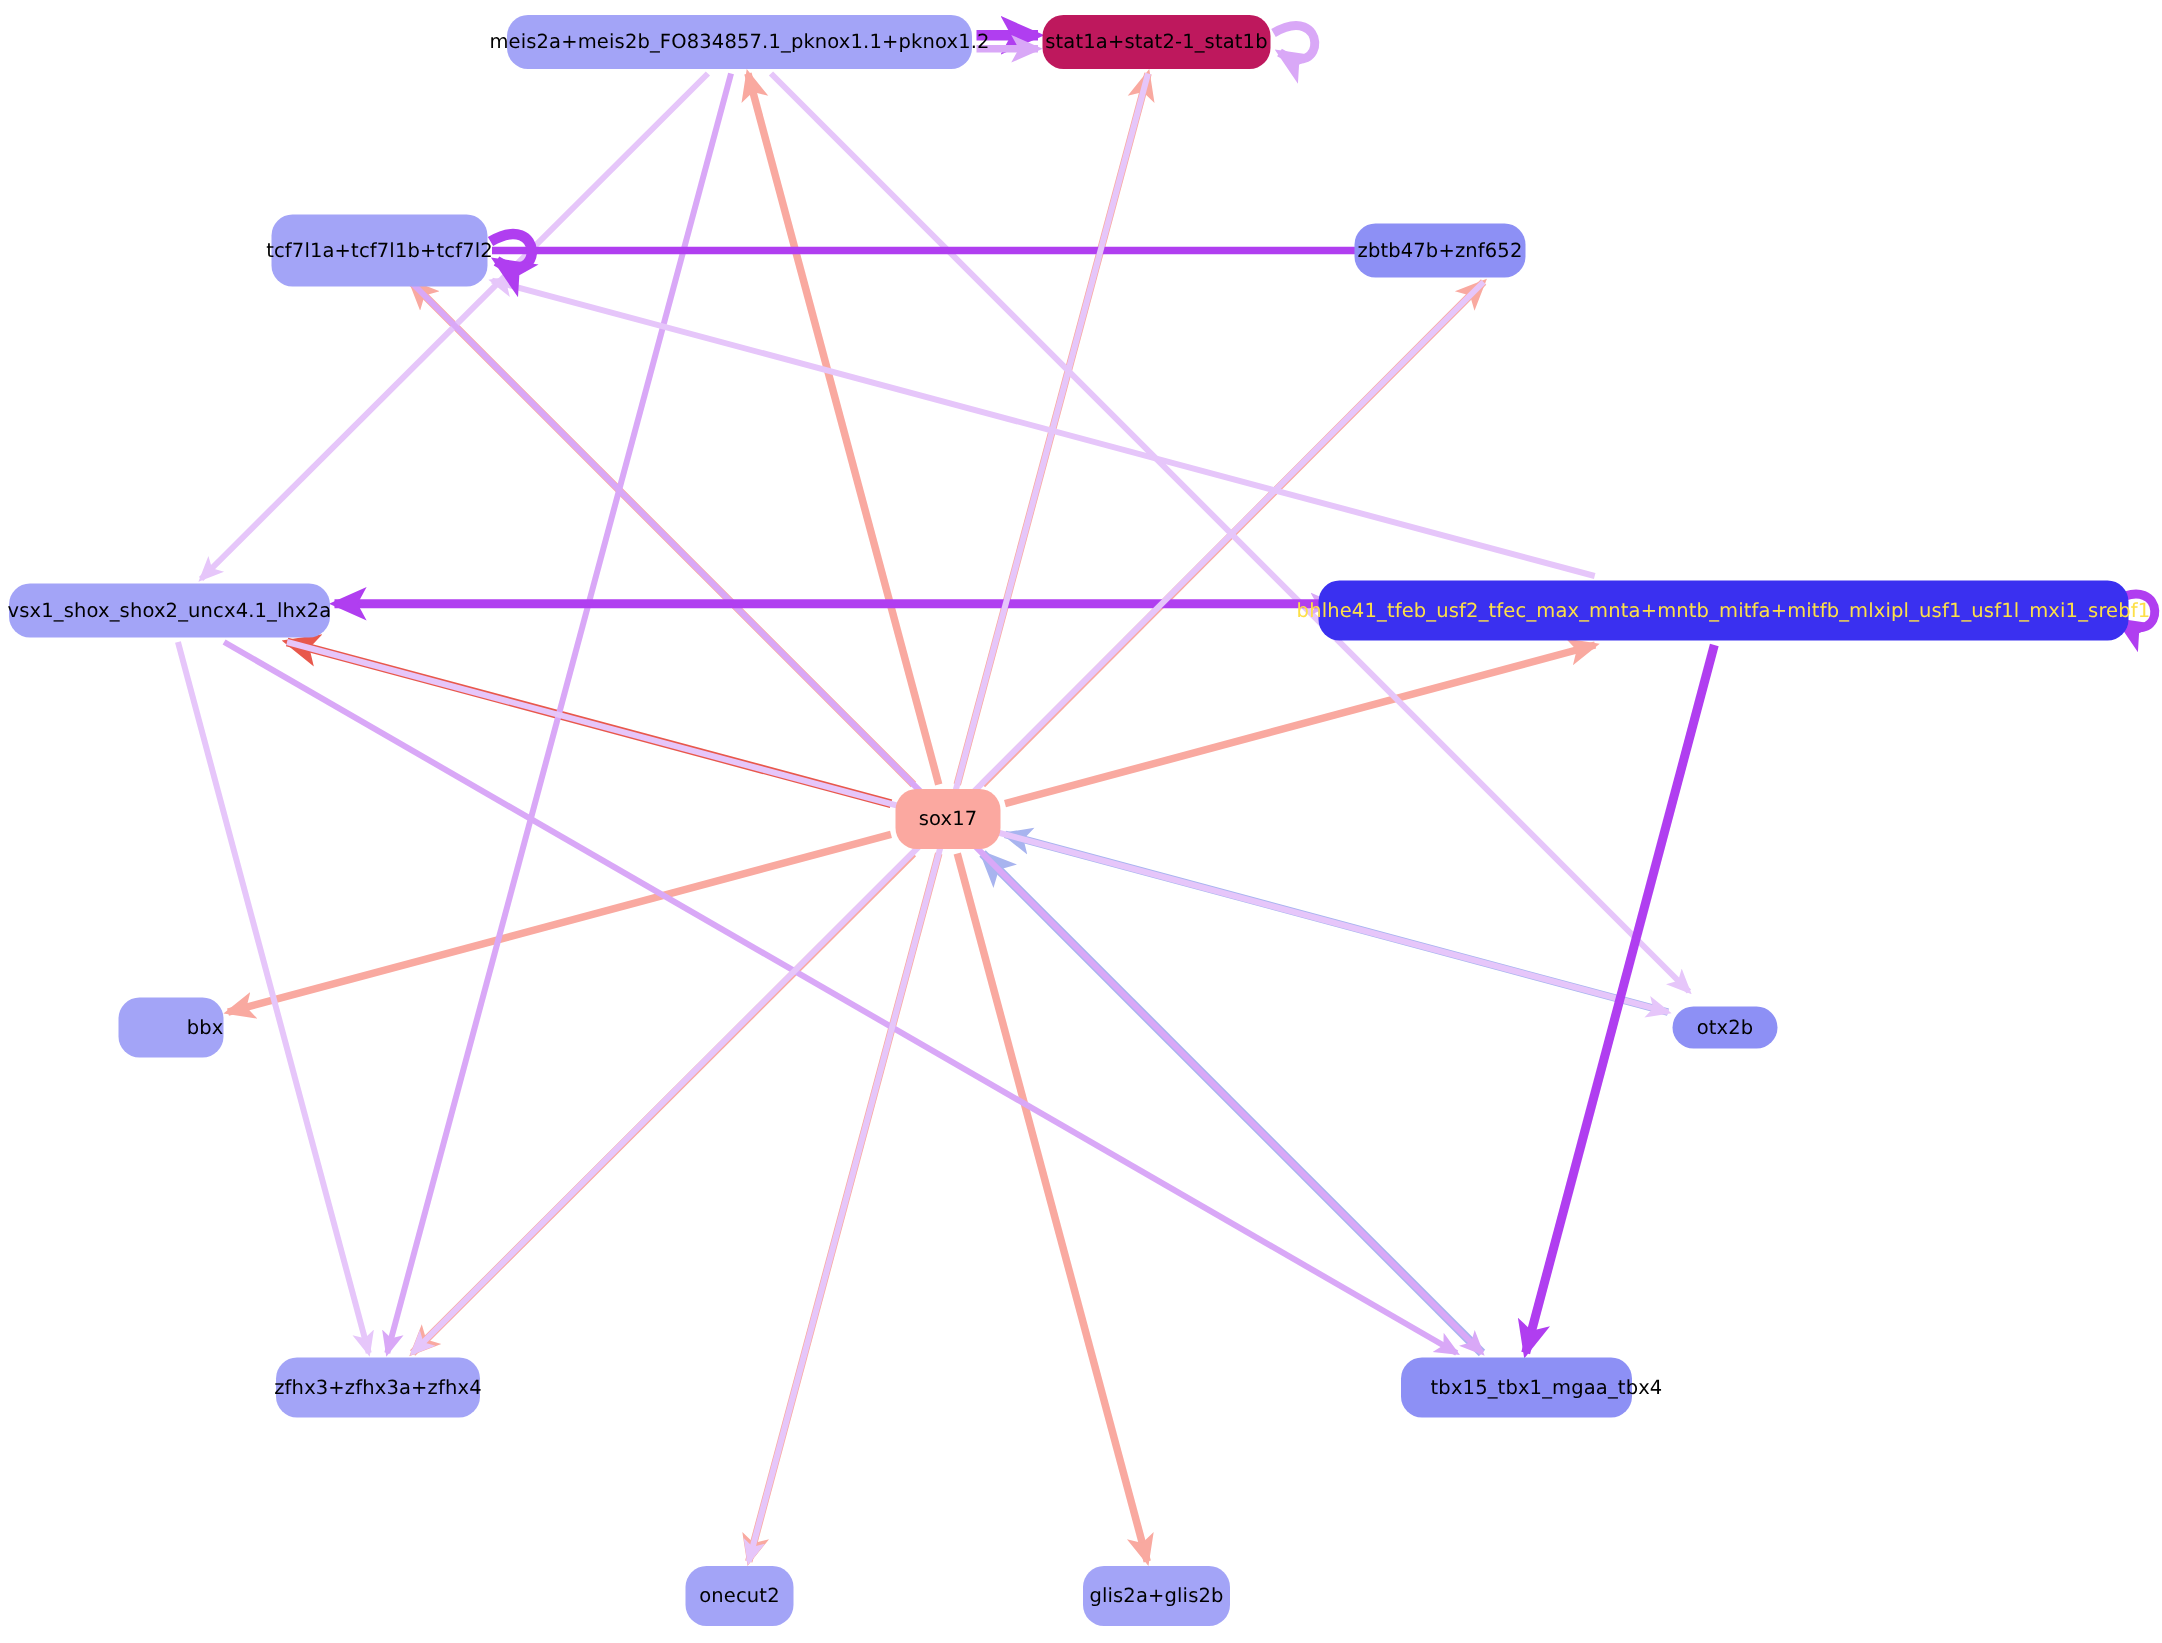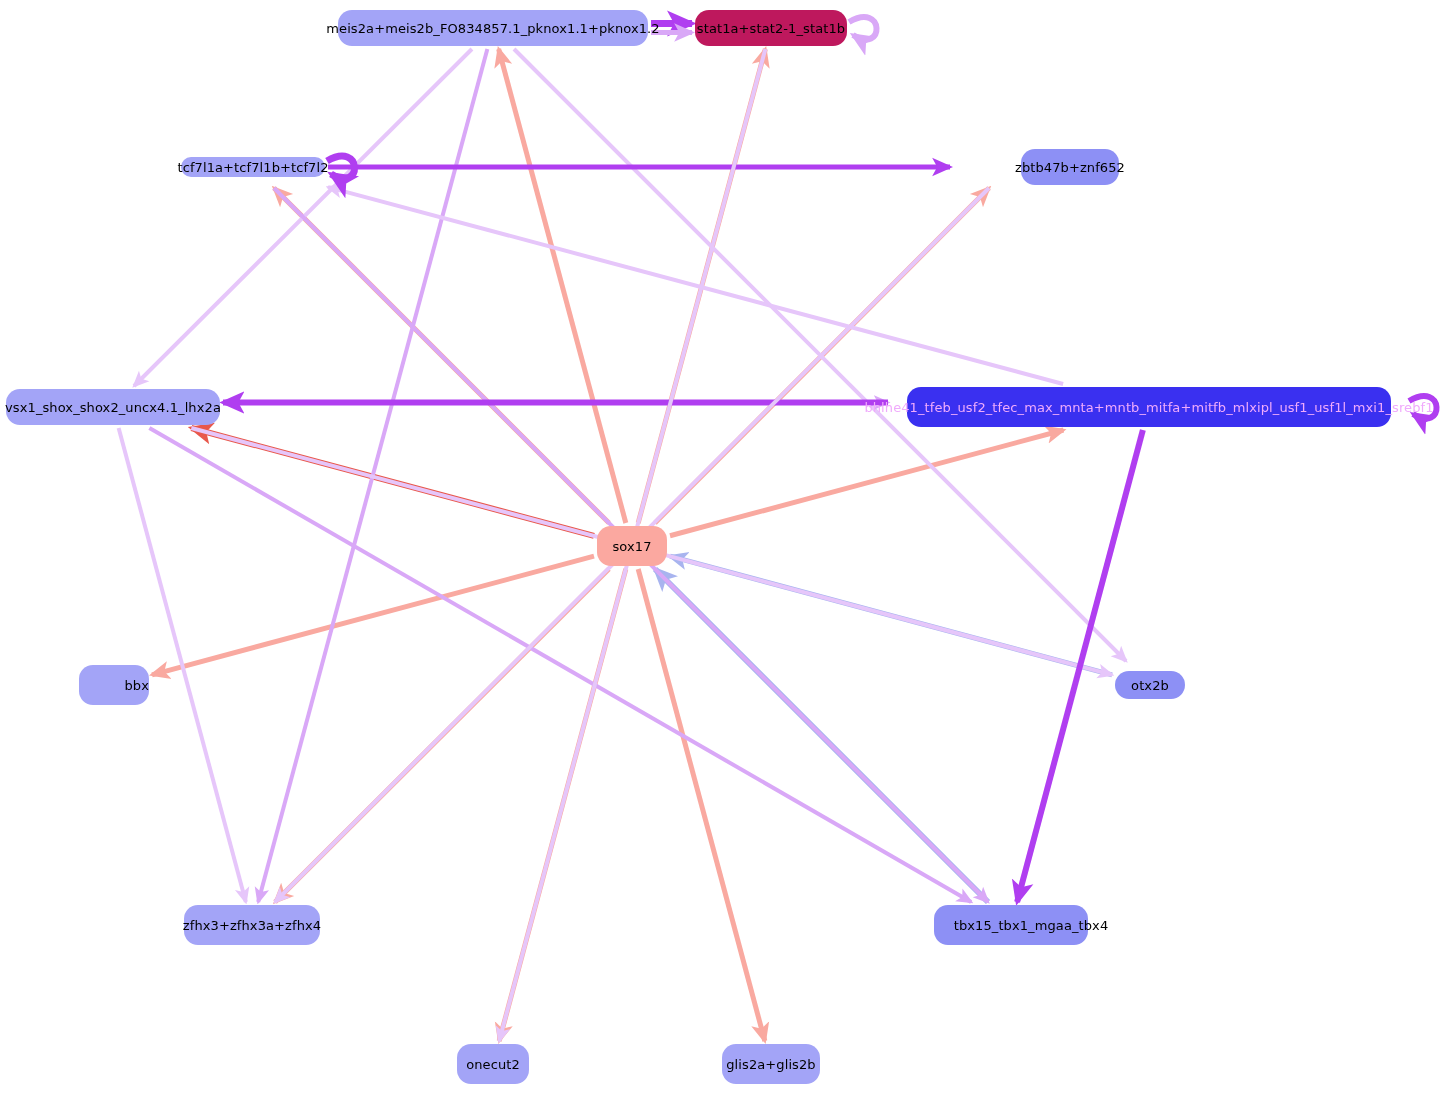--- a/index.html
+++ b/index.html
@@ -105,30 +105,30 @@
       <path d="M 327 161 C 363 140 363 194 331 174" fill="none" stroke="#b03ef0" stroke-width="7" marker-end="url(#arw-repress_strong)"></path>
       <path d="M 1409 401 C 1445 380 1445 434 1413 414" fill="none" stroke="#b03ef0" stroke-width="6" marker-end="url(#arw-repress_strong)"></path>
     </svg>
   <div id="node-layer">
       <div class="node" style="left: 493px; top: 28px; width: 310px; height: 36px; background: rgb(163, 164, 247);">
         <span class="node-label">meis2a+meis2b_FO834857.1_pknox1.1+pknox1.2</span>
       </div>
       <div class="node" style="left: 771px; top: 28px; width: 152px; height: 36px; background: #be185d;">
         <span class="node-label">stat1a+stat2-1_stat1b</span>
       </div>
-      <div class="node" style="left: 253px; top: 167px; width: 144px; height: 20px; background: rgb(163, 164, 247);">
+      <div class="node" style="left: 253px; top: 167px; width: 144px; height: 48px; background: rgb(163, 164, 247);">
         <span class="node-label">tcf7l1a+tcf7l1b+tcf7l2</span>
       </div>
-      <div class="node" style="left: 1070px; top: 167px; width: 98px; height: 36px; background: rgb(141, 144, 245);">
+      <div class="node" style="left: 960px; top: 167px; width: 114px; height: 36px; background: rgb(141, 144, 245);">
         <span class="node-label">zbtb47b+znf652</span>
       </div>
       <div class="node" style="left: 113px; top: 407px; width: 214px; height: 36px; background: rgb(163, 164, 247);">
         <span class="node-label">vsx1_shox_shox2_uncx4.1_lhx2a</span>
       </div>
-      <div class="node" style="left: 1149px; top: 407px; width: 484px; height: 40px; background: rgb(58, 48, 240); color: #f0abfc;">
+      <div class="node" style="left: 1149px; top: 407px; width: 540px; height: 40px; background: rgb(58, 48, 240); color: #fde047;">
         <span class="node-label">bhlhe41_tfeb_usf2_tfec_max_mnta+mntb_mitfa+mitfb_mlxipl_usf1_usf1l_mxi1_srebf1</span>
       </div>
       <div class="node" style="left: 632px; top: 546px; width: 70px; height: 40px; background: rgb(251, 168, 160);">
         <span class="node-label">sox17</span>
       </div>
       <div class="node" style="left: 114px; top: 685px; width: 70px; height: 40px; background: rgb(163, 164, 247); justify-content: flex-end;">
         <span class="node-label">bbx</span>
       </div>
       <div class="node" style="left: 1150px; top: 685px; width: 70px; height: 28px; background: rgb(141, 144, 245);">
         <span class="node-label">otx2b</span>

